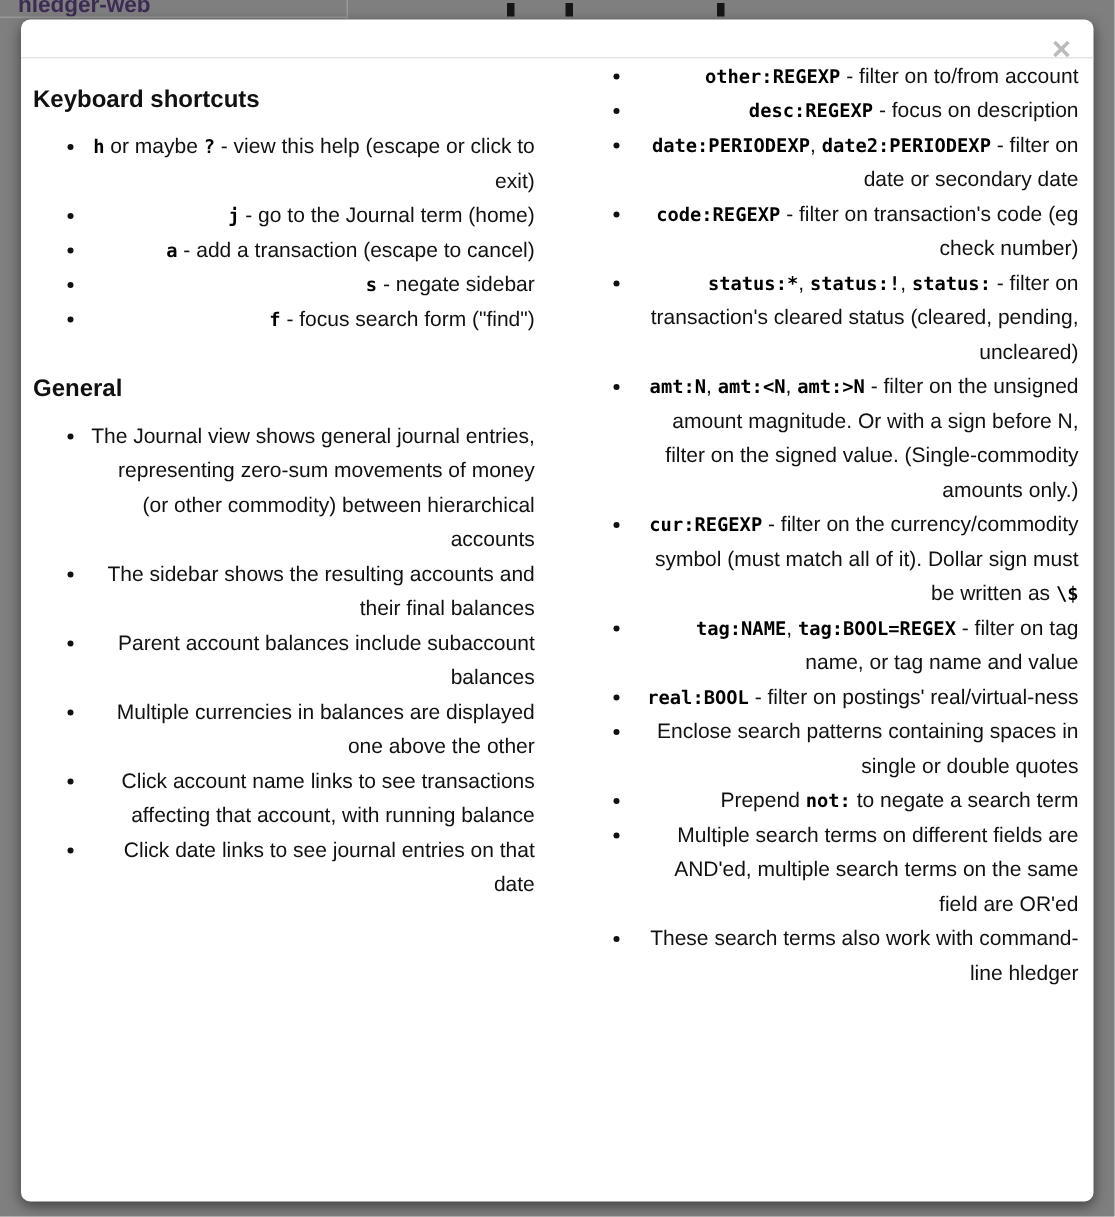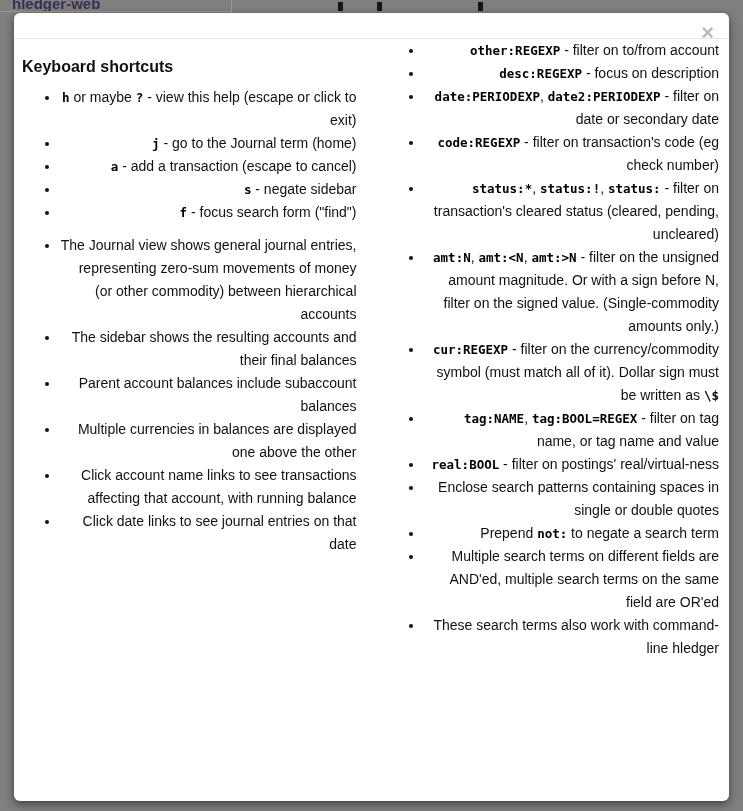--- a/index.html
+++ b/index.html
@@ -128,20 +128,21 @@
     <div class="row">
       <div class="col col-left">
         <h2 class="section-heading">Keyboard shortcuts</h2>
         <ul class="help-list">
             <li><code>h</code><span> or maybe </span><code>?</code><span> - view this help (escape or click to exit)</span></li>
             <li><code>j</code><span> - go to the Journal term (home)</span></li>
             <li><code>a</code><span> - add a transaction (escape to cancel)</span></li>
             <li><code>s</code><span> - negate sidebar</span></li>
             <li><code>f</code><span> - focus search form ("find")</span></li>
           </ul>
+        <h2 class="section-heading gap">General</h2>
         <ul class="help-list">
             <li><span>The Journal view shows general journal entries, representing zero-sum movements of money (or other commodity) between hierarchical accounts</span></li>
             <li><span>The sidebar shows the resulting accounts and their final balances</span></li>
             <li><span>Parent account balances include subaccount balances</span></li>
             <li><span>Multiple currencies in balances are displayed one above the other</span></li>
             <li><span>Click account name links to see transactions affecting that account, with running balance</span></li>
             <li><span>Click date links to see journal entries on that date</span></li>
           </ul>
       </div>
       <div class="col col-right">

